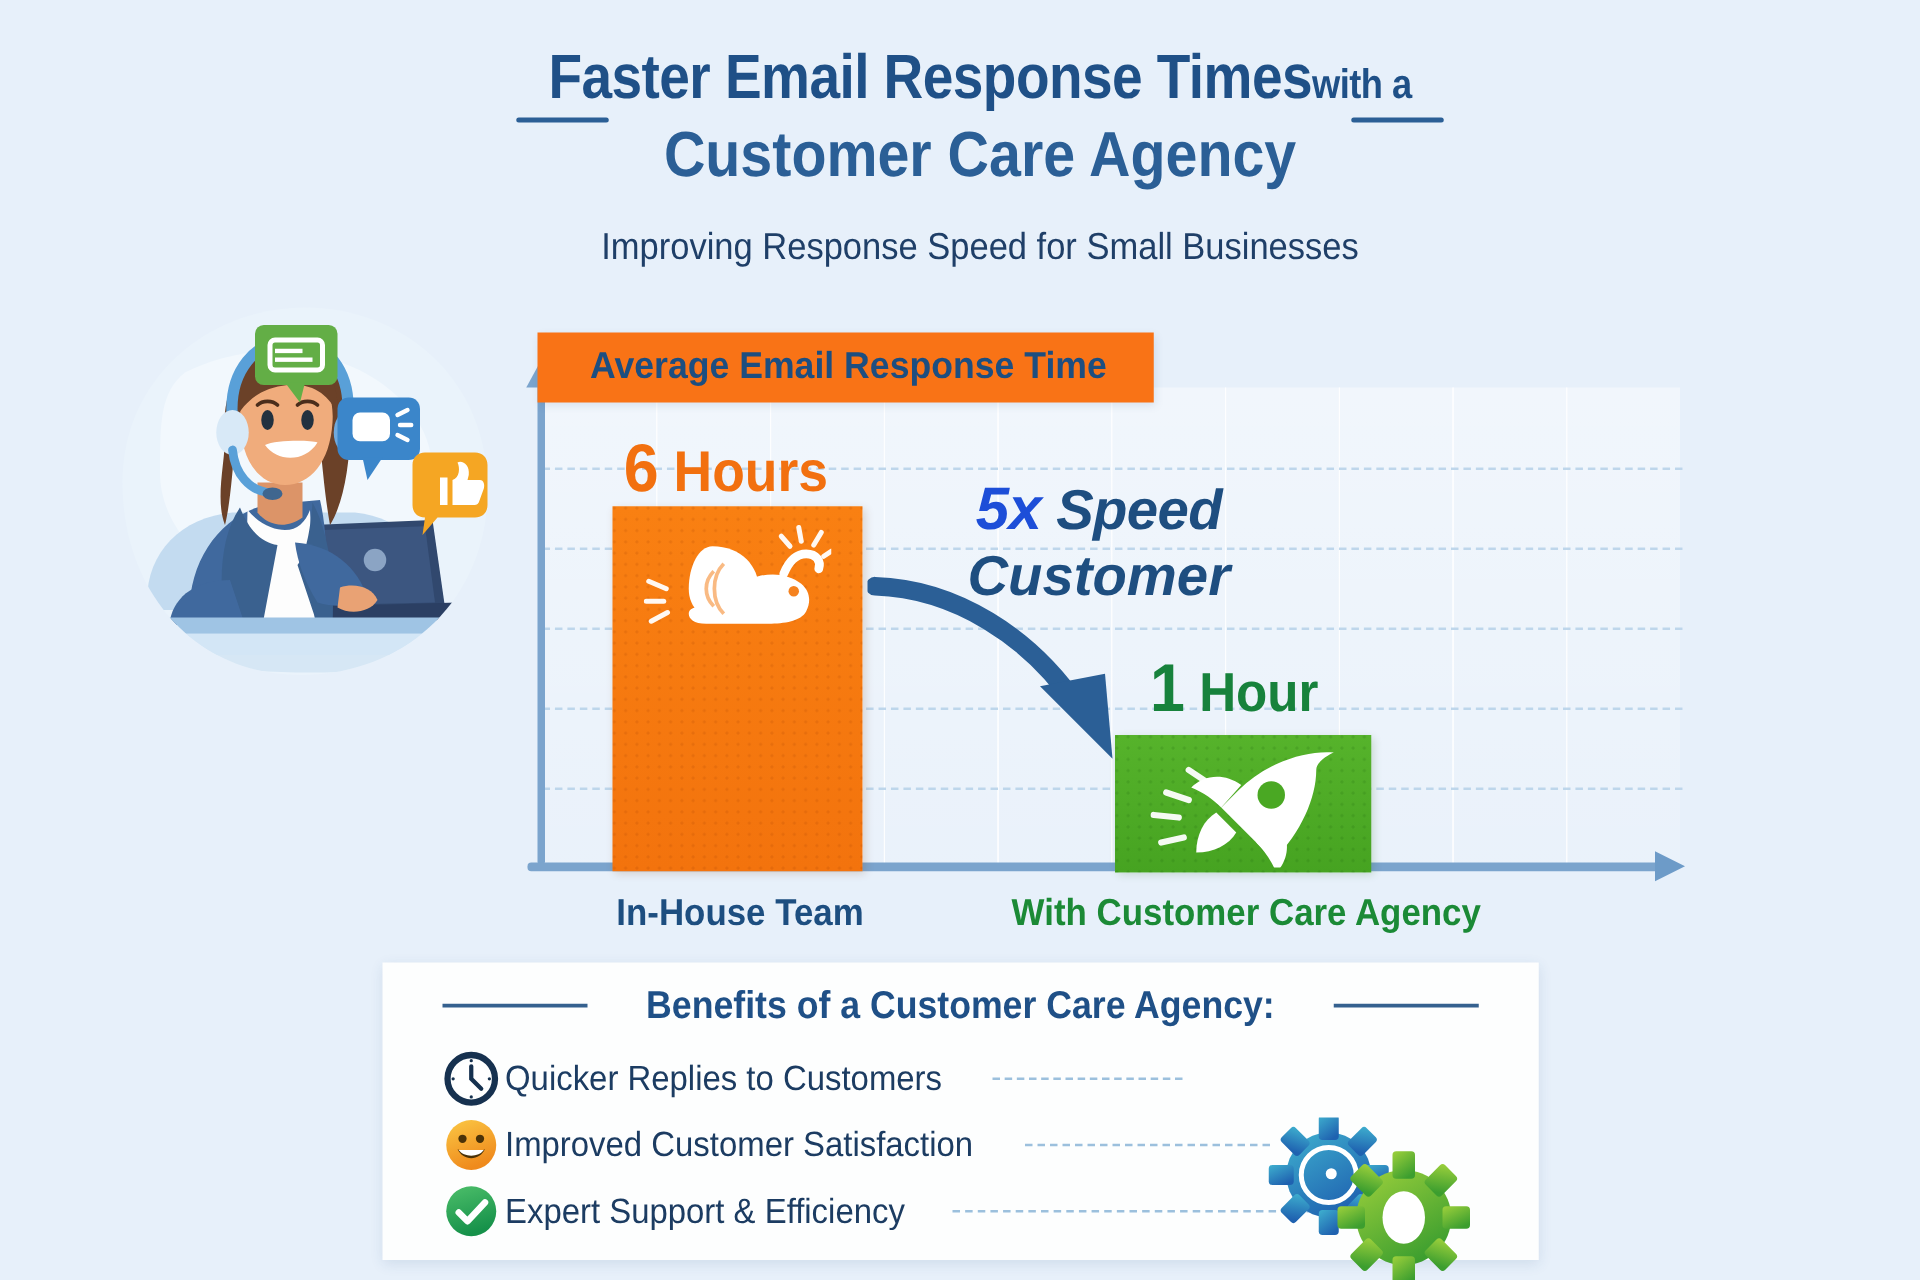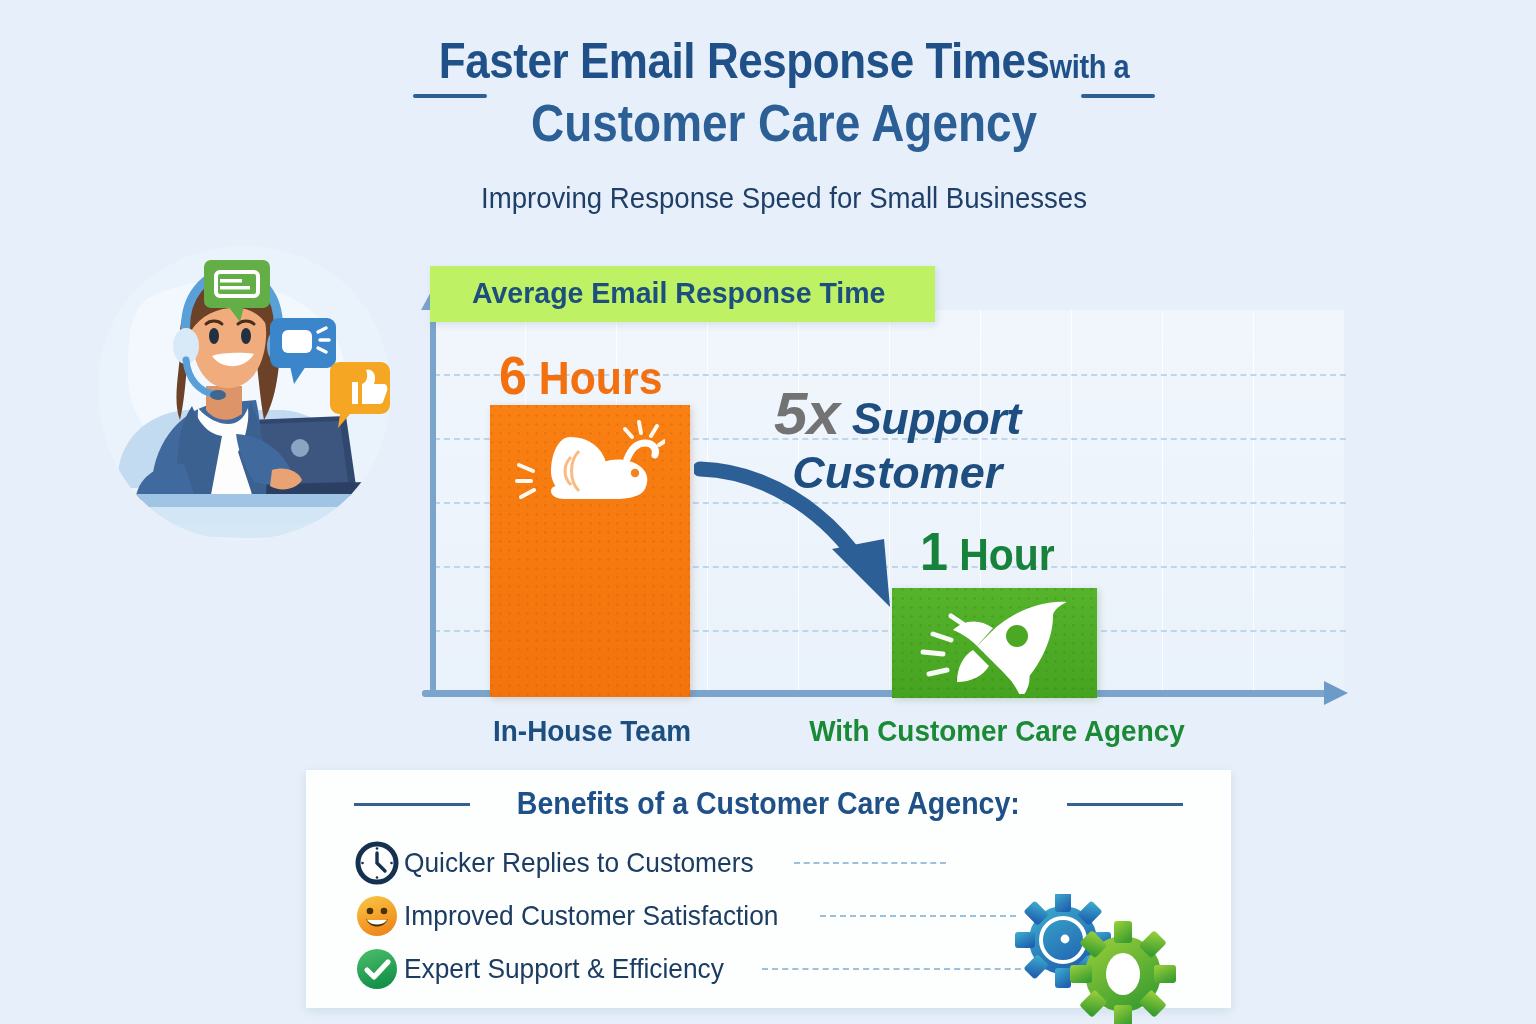--- a/index.html
+++ b/index.html
@@ -145,22 +145,22 @@
     top: 419px;
     width: 0; height: 0;
     border-top: 12px solid transparent;
     border-bottom: 12px solid transparent;
     border-left: 24px solid #6d9bc8;
   }
   .chart-title-card {
     position: absolute;
     left: 26px;
     top: 4px;
-    padding: 10px 28px 12px 42px;
-    background: #bef264;
+    padding: 10px 16px 12px 42px;
+    background: #f97316;
     box-shadow: 2px 3px 7px rgba(40,80,130,0.13);
     z-index: 6;
   }
   .chart-title-card span {
     font-size: 30px;
     font-weight: 700;
     color: #1d4e80;
     white-space: nowrap;
     display: block;
     transform: scaleX(0.95);
@@ -228,21 +228,21 @@
     top: 122px;
     z-index: 7;
     text-align: center;
     color: #1e4e80;
     font-style: italic;
     font-weight: 700;
     line-height: 1.0;
     white-space: nowrap;
   }
   .callout .c-row1 { font-size: 45px; letter-spacing: -0.5px; }
-  .callout .c-row1 .big { font-size: 60px; color: #737373; }
+  .callout .c-row1 .big { font-size: 48px; color: #1d4ed8; }
   .callout .c-row2 { font-size: 45px; margin-top: 6px; }
 
   .arrow-svg {
     position: absolute;
     left: 290px;
     top: 195px;
     z-index: 6;
   }
 
   .cat-label {
@@ -481,21 +481,21 @@
             <path d="M56 38 C48 46 48 58 56 66"></path>
             <path d="M64 32 C54 42 54 62 64 72"></path>
           </g>
         </svg>
       </div>
     </div>
 
     <div class="callout">
       <div class="c-row1">
         <span class="big">5x</span>
-        <span>Support</span>
+        <span>Speed</span>
       </div>
       <div class="c-row2">Customer</div>
     </div>
 
     <svg class="arrow-svg" width="240" height="180" viewBox="0 0 240 180">
       <path d="M6 12 C70 14 130 52 168 108" stroke="#2b5f96" stroke-width="15" fill="none" stroke-linecap="round"></path>
       <path d="M138 92 L196 150 L190 82 Z" fill="#2b5f96"></path>
     </svg>
 
     <div class="value-label value-green">

